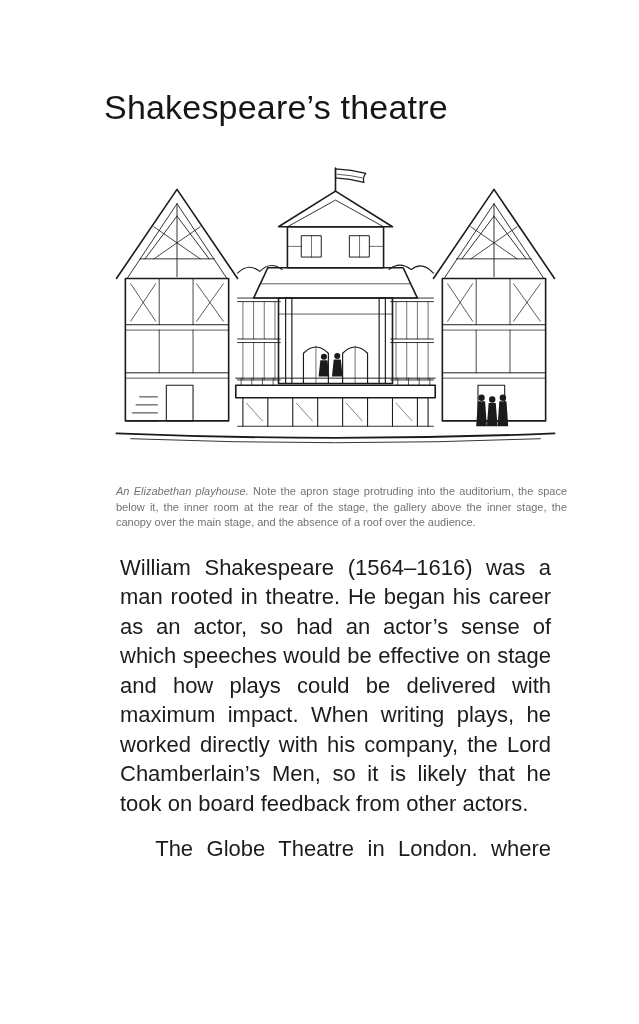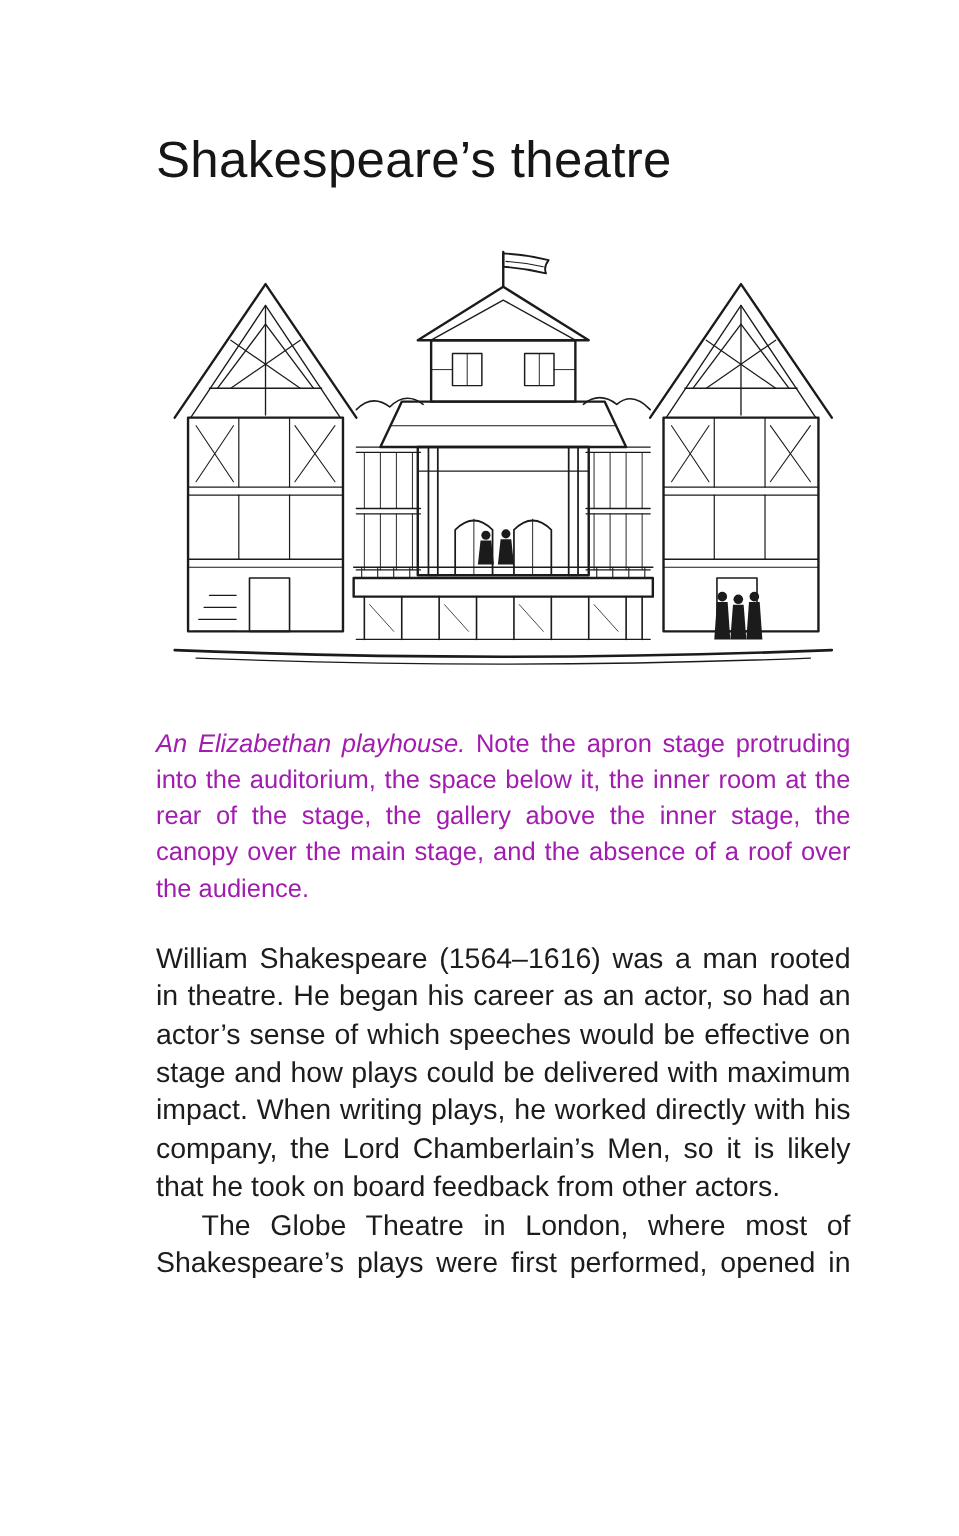--- a/index.html
+++ b/index.html
@@ -32,33 +32,34 @@
     text-align: center;
   }
   .illustration-wrap {
     width: 100%;
     display: flex;
     justify-content: center;
   }
   figcaption.caption {
     margin-top: 16px;
     text-align: justify;
-    font-size: 17px;
+    font-size: 11px;
     line-height: 1.42;
-    color: #a21caf;
+    color: #737373;
+    margin-left: 12px;
   }
   figcaption.caption em {
     font-style: italic;
   }
   main.body-text {
     margin-top: 22px;
   }
   p.para {
-    margin: 0;
-    font-size: 19px;
+    margin: 16px;
+    font-size: 22px;
     line-height: 1.34;
     text-align: justify;
     color: #1c1c1c;
   }
   p.para.indented {
     text-indent: 1.6em;
   }
   footer.page-footer {
     position: absolute;
     left: 0;

